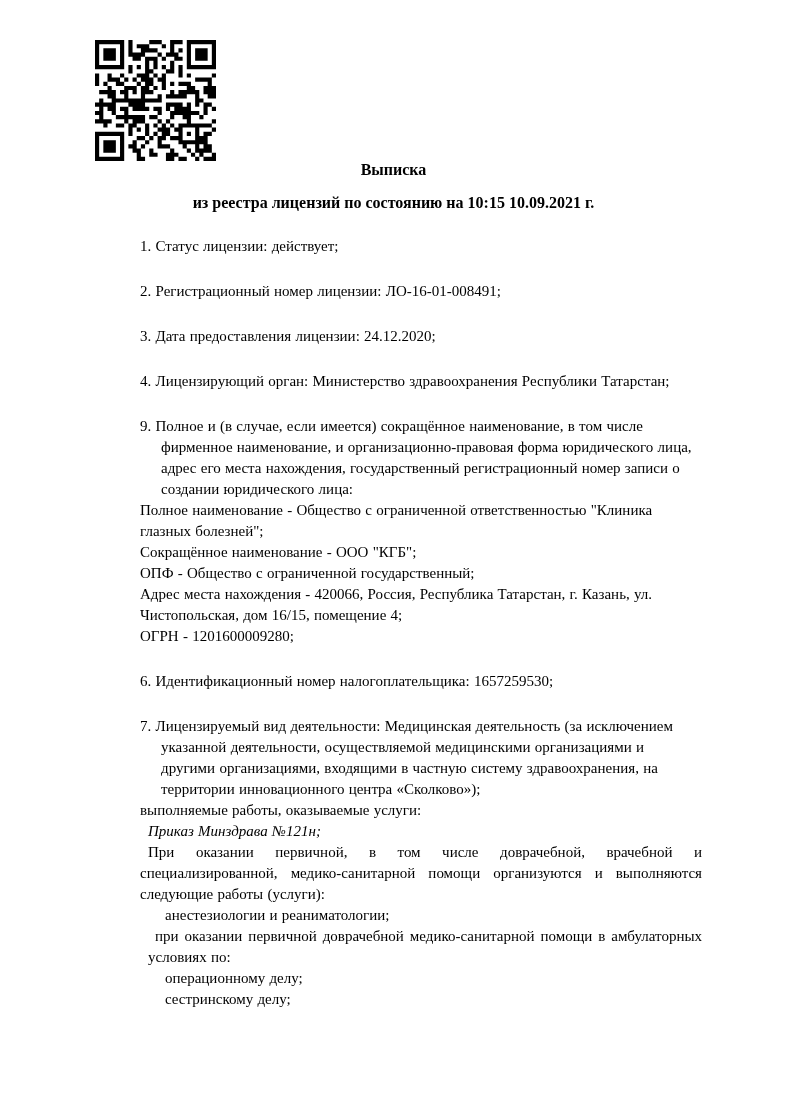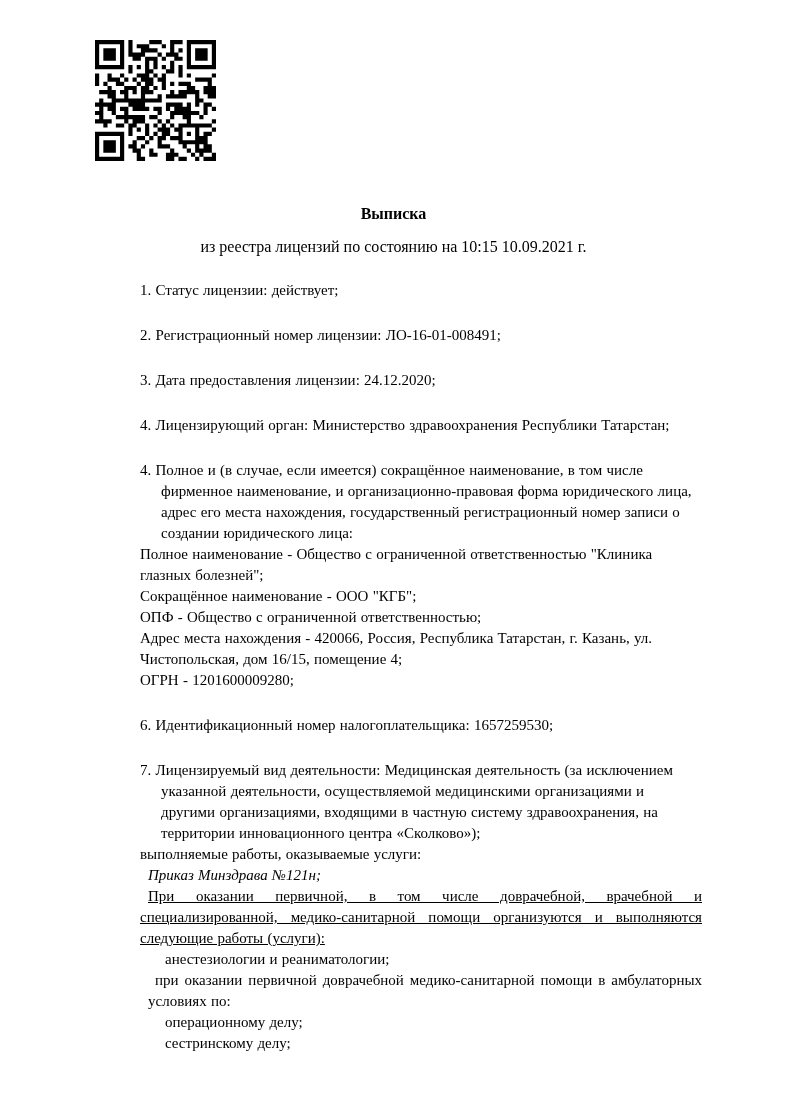--- a/index.html
+++ b/index.html
@@ -10,48 +10,48 @@
     margin: 0 auto;
     font-family: "Liberation Serif", serif;
     color: #000000;
     -webkit-font-smoothing: antialiased;
   }
   .page { padding-top: 40px; position: relative; }
 
   .qr-wrap { margin-left: 95px; width: 121px; height: 121px; }
   .qr-wrap svg { display: block; }
 
-  .heading { text-align: center; margin-top: 44px; }
+  .heading { text-align: center; }
   .doc-title {
     font-size: 16px;
     font-weight: bold;
     line-height: 18px;
   }
   .doc-subtitle {
     font-size: 16px;
-    font-weight: normal;
+    font-weight: bold;
     line-height: 18px;
     margin-top: 15px;
   }
 
   .content {
     margin-left: 140px;
     margin-right: 85px;
     margin-top: 16px;
     padding-bottom: 30px;
   }
   .para {
     font-size: 15px;
     line-height: 21px;
     word-spacing: 0.5px;
   }
   .numbered { margin-top: 24px; padding-left: 21px; text-indent: -21px; }
   .gap      { }
   .ind1  { padding-left: 8px; font-style: italic; }
-  .ind1j { text-indent: 8px; text-align: justify; text-decoration: underline; }
+  .ind1j { text-indent: 8px; text-align: justify; }
   .ind2j { padding-left: 8px; text-indent: 7px; text-align: justify; }
   .ind3  { padding-left: 25px; }
 </style>
 </head>
 <body>
 
 <div class="page">
 
   <div class="qr-wrap">
       <svg width="121" height="121">
@@ -63,24 +63,24 @@
   <div class="heading">
     <div class="doc-title">Выписка</div>
     <div class="doc-subtitle">из реестра лицензий по состоянию на 10:15 10.09.2021 г.</div>
   </div>
 
   <div class="content">
       <div class="para numbered">1. Статус лицензии: действует;</div>
       <div class="para numbered">2. Регистрационный номер лицензии: ЛО-16-01-008491;</div>
       <div class="para numbered">3. Дата предоставления лицензии: 24.12.2020;</div>
       <div class="para numbered">4. Лицензирующий орган: Министерство здравоохранения Республики Татарстан;</div>
-      <div class="para numbered">4. Полное и (в случае, если имеется) сокращённое наименование, в том числе фирменное наименование, и организационно-правовая форма юридического лица, адрес его места нахождения, государственный регистрационный номер записи о создании юридического лица:</div>
+      <div class="para numbered">9. Полное и (в случае, если имеется) сокращённое наименование, в том числе фирменное наименование, и организационно-правовая форма юридического лица, адрес его места нахождения, государственный регистрационный номер записи о создании юридического лица:</div>
       <div class="para gap">Полное наименование - Общество с ограниченной ответственностью "Клиника глазных болезней";</div>
       <div class="para">Сокращённое наименование - ООО "КГБ";</div>
-      <div class="para">ОПФ - Общество с ограниченной ответственностью;</div>
+      <div class="para">ОПФ - Общество с ограниченной государственный;</div>
       <div class="para">Адрес места нахождения - 420066, Россия, Республика Татарстан, г. Казань, ул. Чистопольская, дом 16/15, помещение 4;</div>
       <div class="para">ОГРН - 1201600009280;</div>
       <div class="para numbered">6. Идентификационный номер налогоплательщика: 1657259530;</div>
       <div class="para numbered">7. Лицензируемый вид деятельности: Медицинская деятельность (за исключением указанной деятельности, осуществляемой медицинскими организациями и другими организациями, входящими в частную систему здравоохранения, на территории инновационного центра «Сколково»);</div>
       <div class="para">выполняемые работы, оказываемые услуги:</div>
       <div class="para ind1">Приказ Минздрава №121н;</div>
       <div class="para ind1j">При оказании первичной, в том числе доврачебной, врачебной и специализированной, медико-санитарной помощи организуются и выполняются следующие работы (услуги):</div>
       <div class="para ind3">анестезиологии и реаниматологии;</div>
       <div class="para ind2j">при оказании первичной доврачебной медико-санитарной помощи в амбулаторных условиях по:</div>
       <div class="para ind3">операционному делу;</div>

